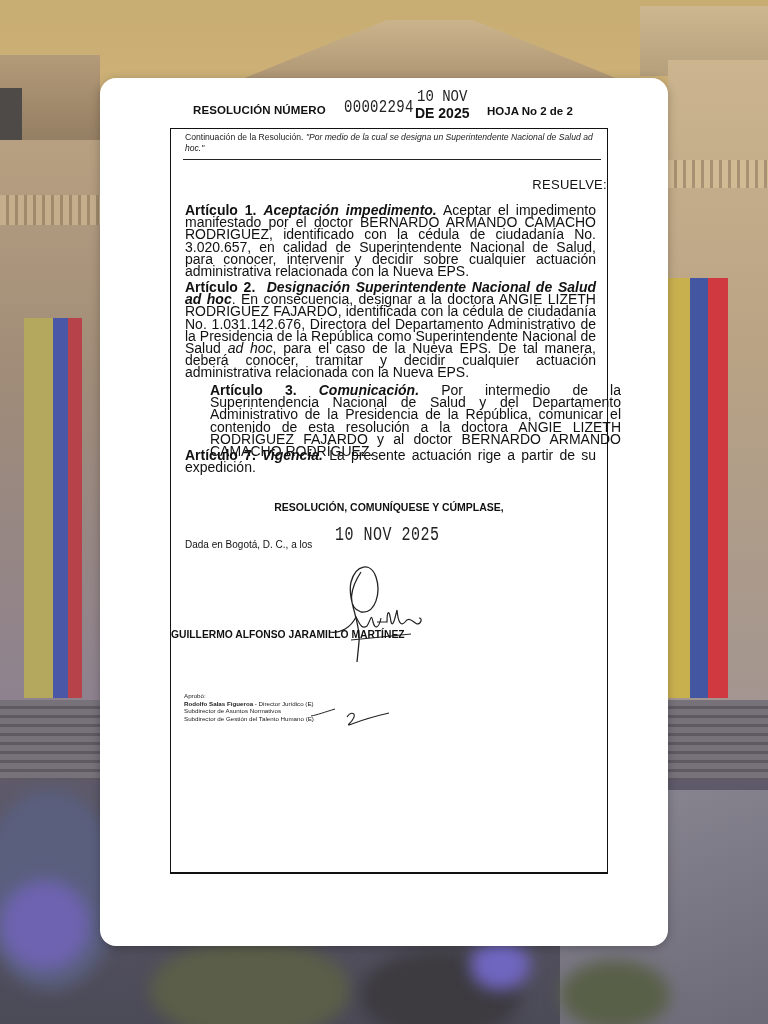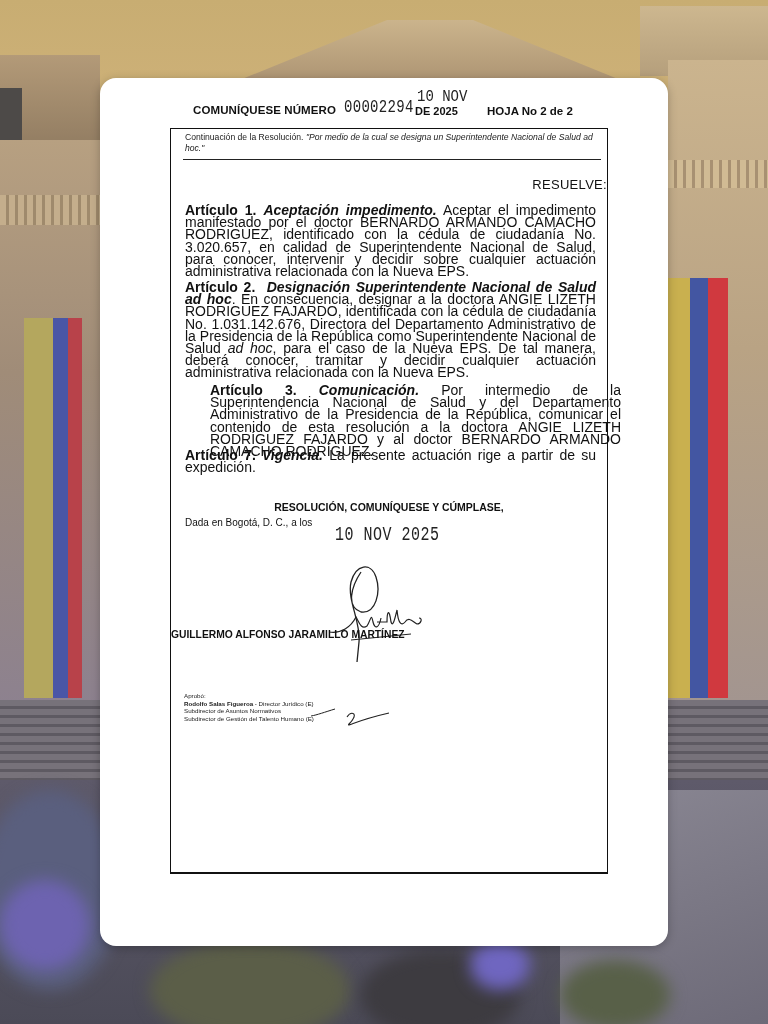--- a/index.html
+++ b/index.html
@@ -40,39 +40,39 @@
          background:linear-gradient(160deg,#8a8793,#6d6a78); }
   .bush { position:absolute; border-radius:50%; filter:blur(8px); }
 
   
   .card { position:absolute; left:100px; top:78px; width:568px; height:868px;
           background:#fff; border-radius:16px; box-shadow:0 2px 10px rgba(0,0,0,0.25); }
   .doc-header { position:absolute; left:193px; top:88px; width:400px; height:34px; }
   .res-label { position:absolute; left:0; top:16px; font-weight:bold; font-size:11.5px; color:#111; letter-spacing:0.1px; }
   .res-number { position:absolute; left:151px; top:11px; font-family:"Liberation Mono", monospace; font-size:14px; color:#222; letter-spacing:0.3px; transform:scaleY(1.25); }
   .res-stamp-date { position:absolute; left:224px; top:0px; font-family:"Liberation Mono", monospace; font-size:14px; color:#222; transform:scaleY(1.2); }
-  .res-year { position:absolute; left:222px; top:17px; font-weight:bold; font-size:11px; color:#111; }
+  .res-year { position:absolute; left:222px; top:17px; font-weight:bold; font-size:14px; color:#111; }
   .res-sheet { position:absolute; left:294px; top:17px; font-weight:bold; font-size:11.5px; color:#111; }
 
   .doc-box { position:absolute; left:170px; top:128px; width:438px; height:746px;
              border:1.5px solid #111; border-bottom-width:2.5px; box-sizing:border-box; }
   .continuation { position:absolute; left:14px; top:3px; width:412px; font-size:8.6px; line-height:10.5px; color:#222; }
   .continuation i { font-style:italic; }
   .cont-rule { position:absolute; left:12px; top:30px; width:418px; height:0; border-top:1.5px solid #222; }
 
   .resuelve { position:absolute; left:0; top:48px; width:100%; text-align:right; font-weight:normal; font-size:13px; color:#111; letter-spacing:0.3px; }
   .article { position:absolute; left:14px; width:411px; font-size:14px; line-height:12.2px; color:#111; text-align:justify; }
   .article b { font-weight:bold; }
   .art-1 { top:75px; }
   .art-2 { top:152px; }
   .art-3 { top:255px;margin-left:25px; }
   .art-4 { top:320px; }
 
   .publiquese { position:absolute; left:0; top:372px; width:100%; text-align:center; font-weight:bold; font-size:10.5px; color:#111; }
-  .dada { position:absolute; left:14px; top:388px; font-size:10px; color:#111; }
+  .dada { position:absolute; left:14px; top:410px; font-size:10px; color:#111; }
   .dada-date { position:absolute; left:164px; top:398px; font-family:"Liberation Mono", monospace; font-size:15px; color:#222; transform:scaleY(1.3); letter-spacing:0.5px; }
   .signature { position:absolute; left:150px; top:423px; width:120px; height:110px; }
   .signer-name { position:absolute; left:0; top:500px; width:100%; text-align:left; font-weight:bold; font-size:10.3px; color:#111; }
   .signer-title { position:absolute; left:0; top:513px; width:100%; text-align:center; font-size:10.3px; color:#111; }
 
   .approvals { position:absolute; left:13px; top:563px; font-size:6.2px; line-height:7.6px; color:#222; }
   .approvals b { font-weight:bold; }
   .initials { position:absolute; left:172px; top:580px; width:50px; height:20px; }
   .check { position:absolute; left:138px; top:578px; width:28px; height:12px; }
 </style>
@@ -106,21 +106,21 @@
   <div class="bush" style="left:0px;top:880px;width:90px;height:90px;background:#6d63b0;"></div>
   <div class="bush" style="left:150px;top:940px;width:200px;height:100px;background:#5b5e48;"></div>
   <div class="bush" style="left:360px;top:950px;width:160px;height:90px;background:#3d3b40;"></div>
   <div class="bush" style="left:470px;top:940px;width:60px;height:50px;background:#6f66c0;"></div>
   <div class="bush" style="left:560px;top:960px;width:110px;height:70px;background:#586048;"></div>
 </div>
 
 <div class="card"></div>
 
 <div class="doc-header">
-  <span class="res-label">COMUNÍQUESE NÚMERO</span>
+  <span class="res-label">RESOLUCIÓN NÚMERO</span>
   <span class="res-number">00002294</span>
   <span class="res-stamp-date">10 NOV</span>
   <span class="res-year">DE 2025</span>
   <span class="res-sheet">HOJA No 2 de 2</span>
 </div>
 
 <div class="doc-box">
   <div class="continuation">
     <span>Continuación de la Resolución.</span>
     <i>"Por medio de la cual se designa un Superintendente Nacional de Salud ad hoc."</i>

